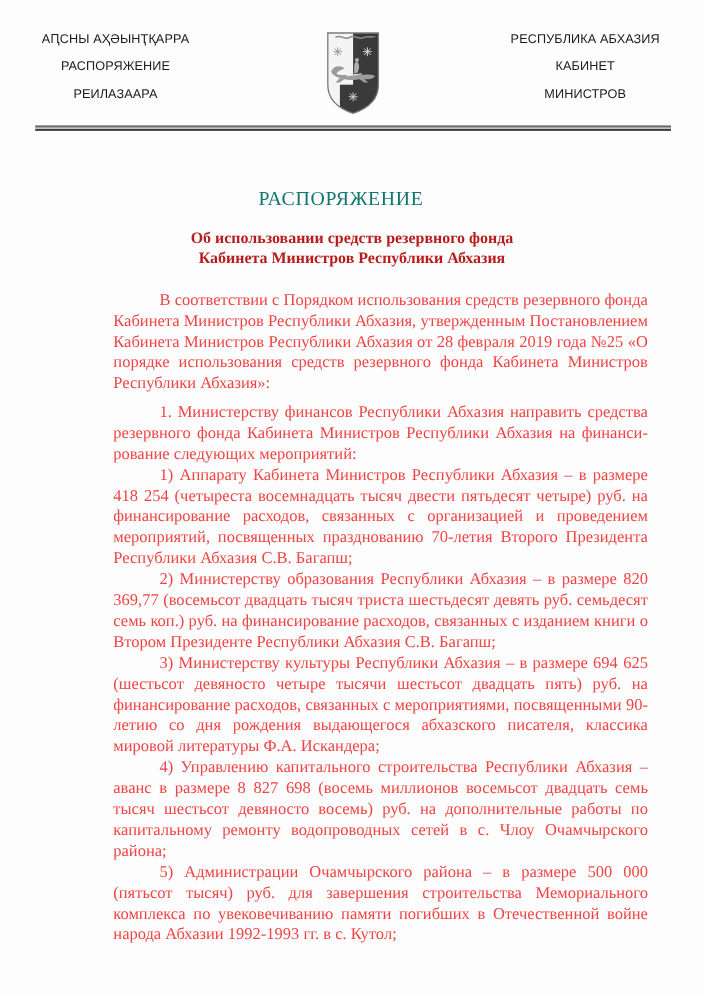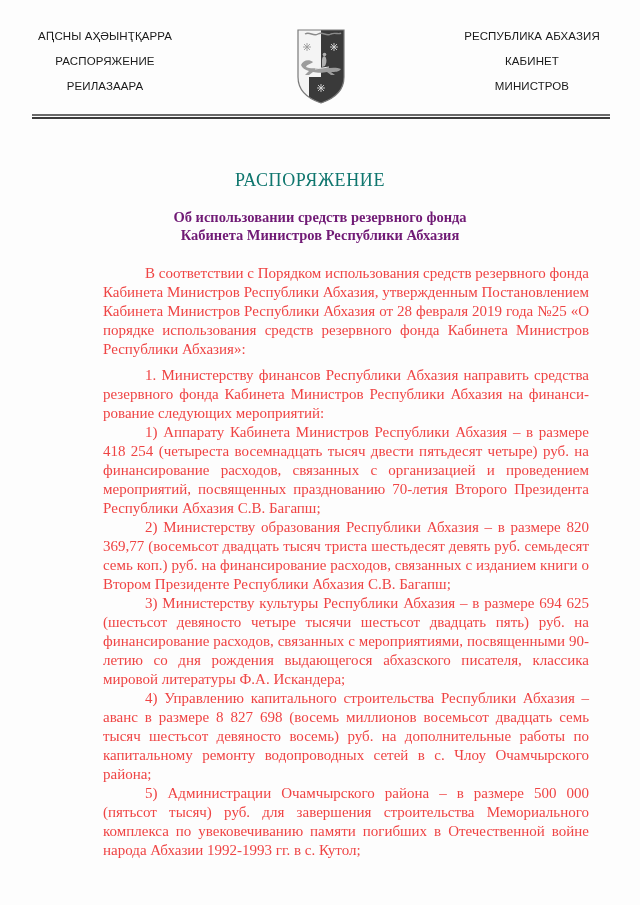--- a/index.html
+++ b/index.html
@@ -71,21 +71,21 @@
     .subtitle {
       position: absolute;
       left: 0;
       top: 208px;
       width: 640px;
       text-align: center;
       font-family: "Liberation Serif", serif;
       font-weight: bold;
       font-size: 14.5px;
       line-height: 18px;
-      color: #701a75;
+      color: #b91c1c;
     }
 
     
     .body-text {
       position: absolute;
       left: 103px;
       width: 486px;
       font-family: "Liberation Serif", serif;
       font-size: 15px;
       line-height: 19px;

